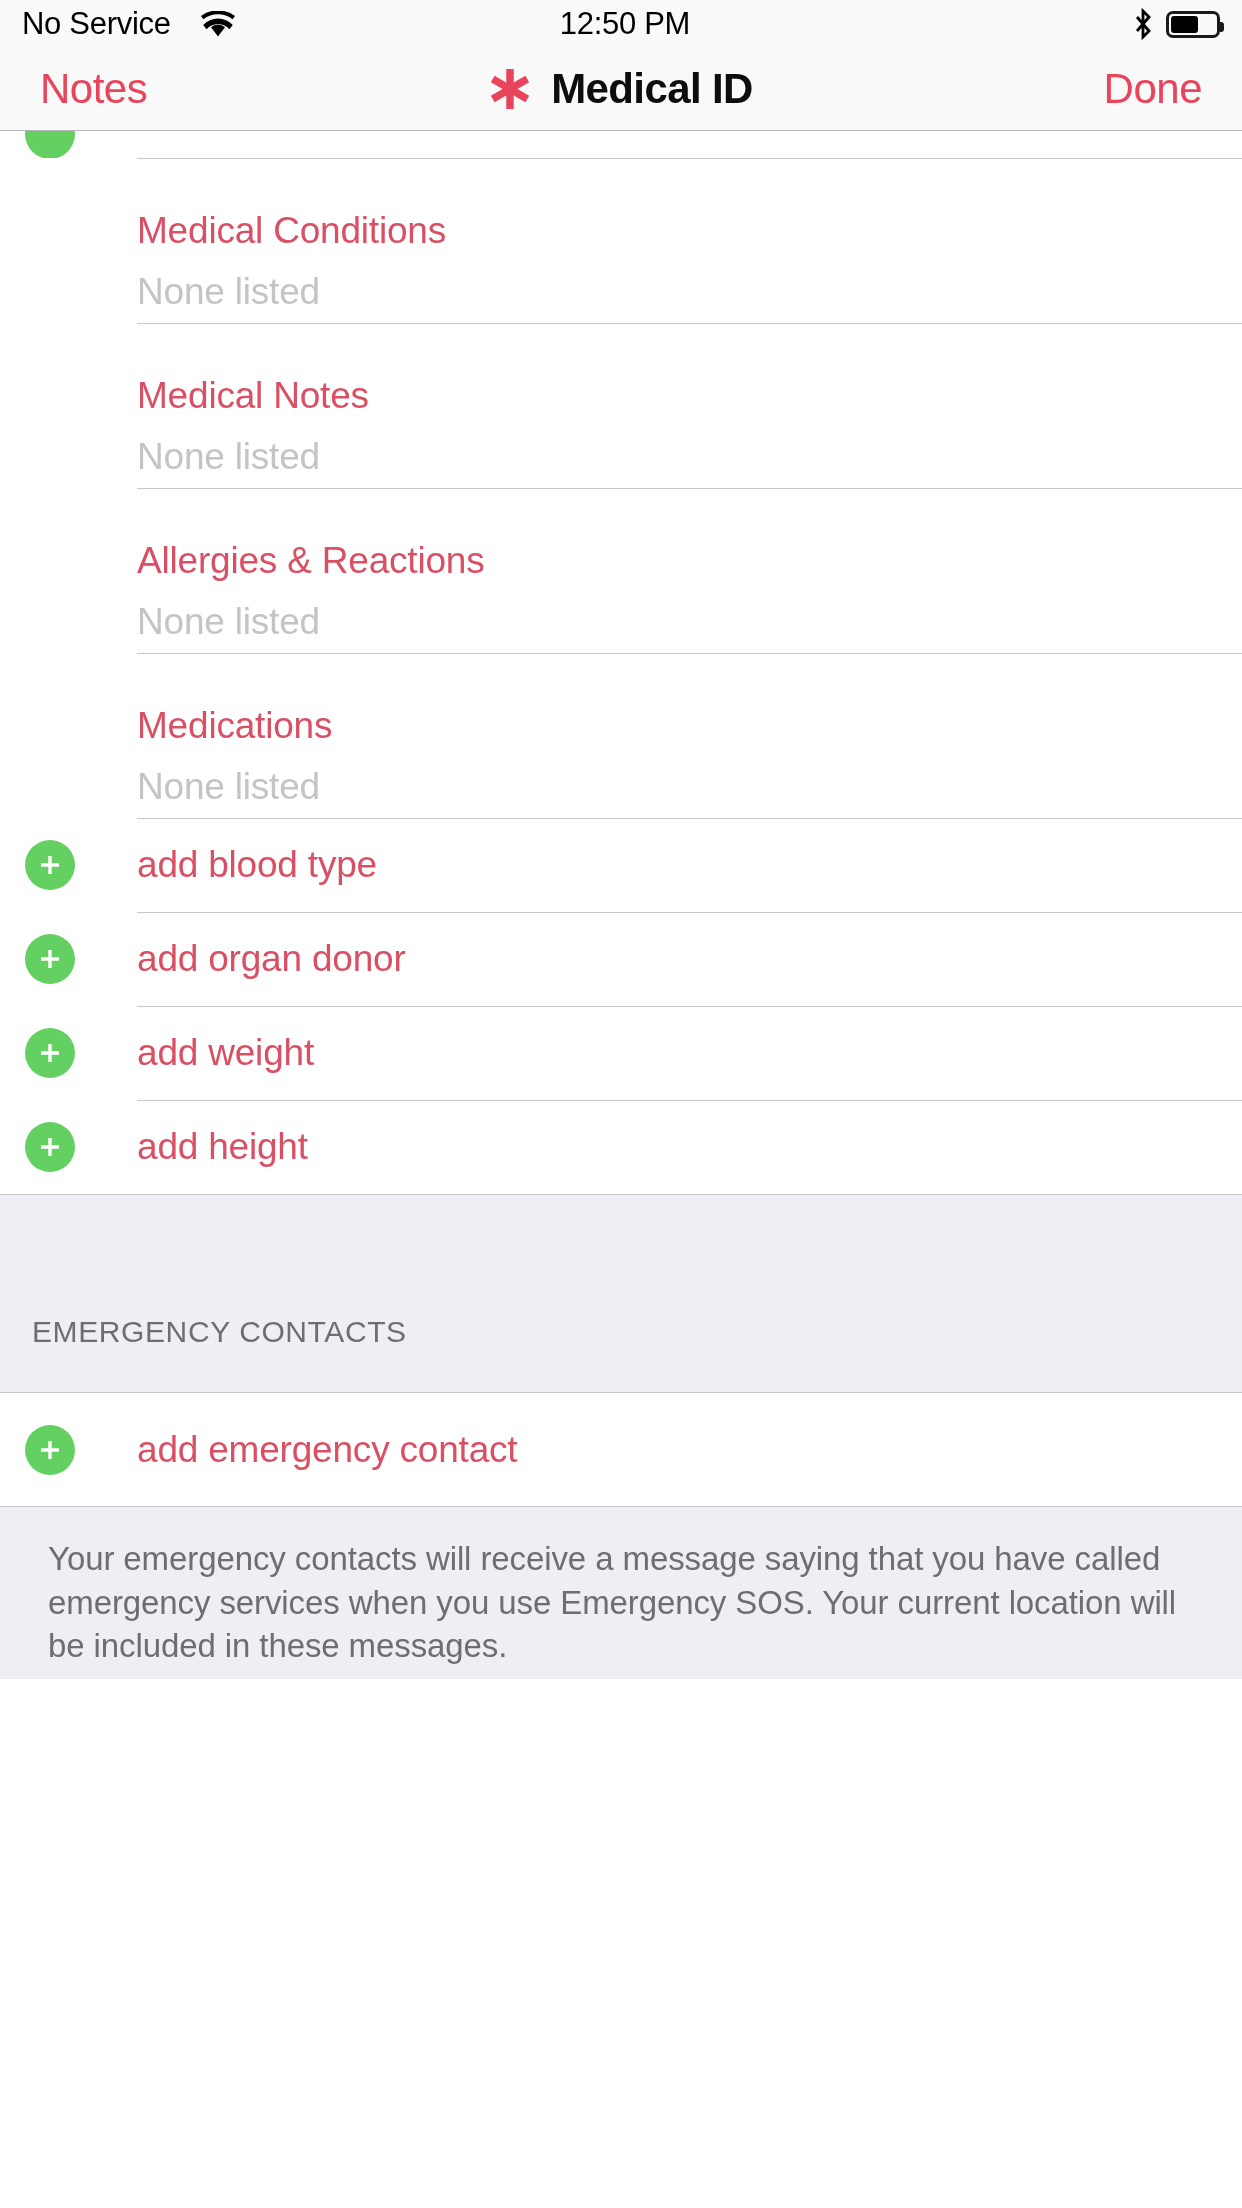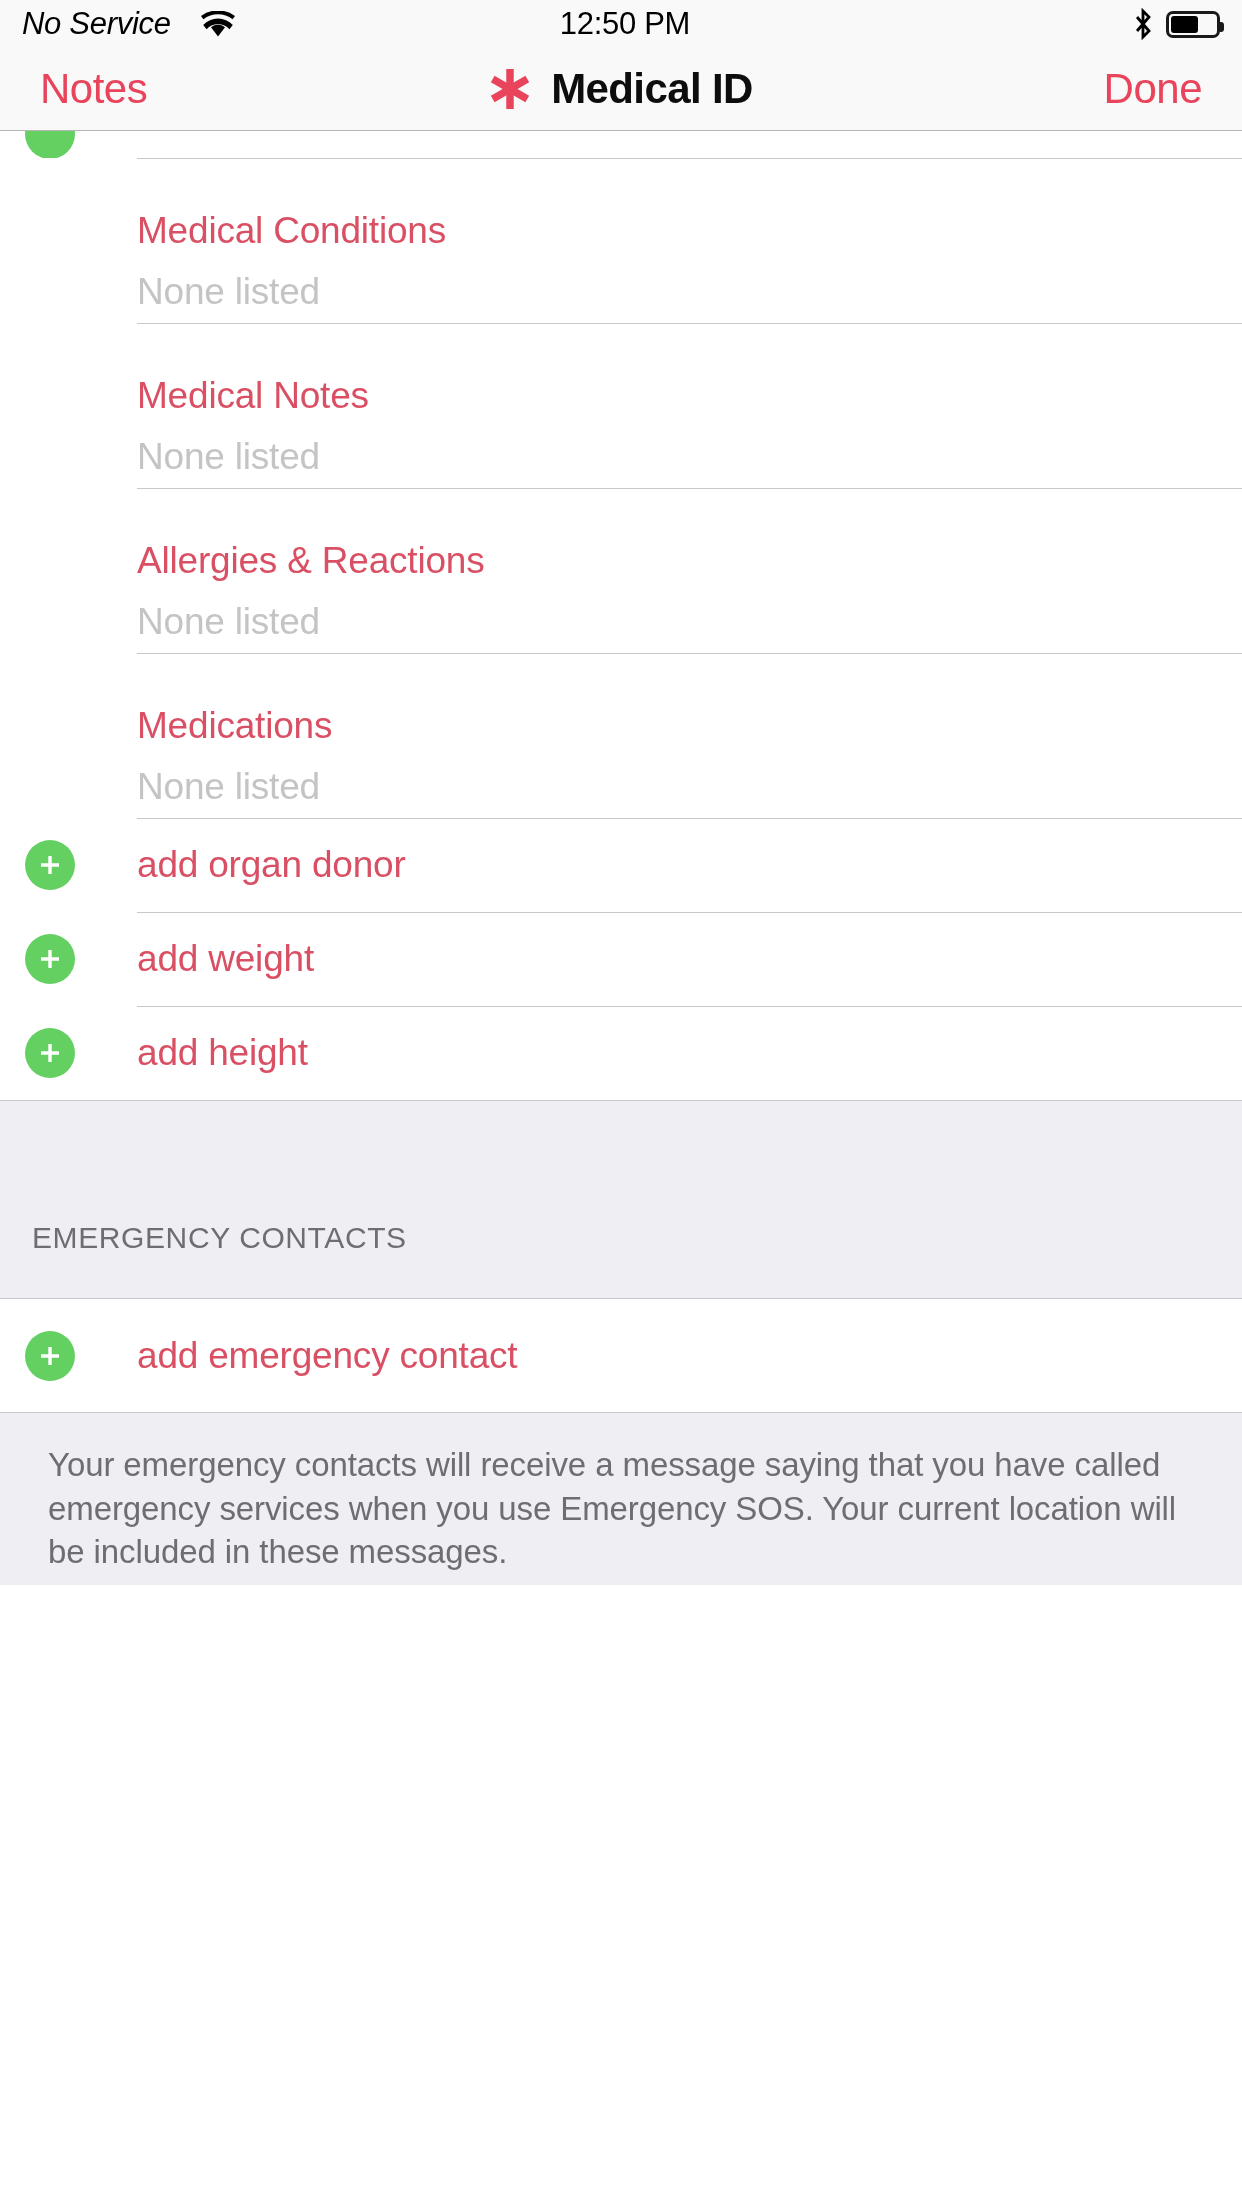--- a/index.html
+++ b/index.html
@@ -33,21 +33,20 @@
     font-size: 31px;
     color: #000;
     box-sizing: border-box;
     padding: 0 22px;
   }
   .status-left {
     display: flex;
     align-items: center;
     gap: 30px;
     flex: 1;
-    font-style: italic;
   }
   .status-center {
     position: absolute;
     left: 8px; right: 0;
     text-align: center;
     font-size: 31px;
     font-weight: 500;
     letter-spacing: -0.3px;
   }
   .status-right {
@@ -336,20 +335,29 @@
       <div class="entry-label">Allergies &amp; Reactions</div>
       <div class="entry-value">None listed</div>
     </div>
 
     <div class="entry-row">
       <div class="sep"></div>
       <div class="entry-label">Medications</div>
       <div class="entry-value">None listed</div>
     </div>
 
+    <div class="add-row">
+      <div class="sep"></div>
+      <span class="plus-circle">
+        <svg width="30" height="30" viewBox="0 0 30 30">
+            <path d="M15 6 V24 M6 15 H24" stroke="#fff" stroke-width="3.4" stroke-linecap="butt"></path>
+          </svg>
+      </span>
+      <span class="add-label">add blood type</span>
+    </div>
 
     <div class="add-row">
       <div class="sep"></div>
       <span class="plus-circle">
         <svg width="30" height="30" viewBox="0 0 30 30">
             <path d="M15 6 V24 M6 15 H24" stroke="#fff" stroke-width="3.4" stroke-linecap="butt"></path>
           </svg>
       </span>
       <span class="add-label">add organ donor</span>
     </div>

